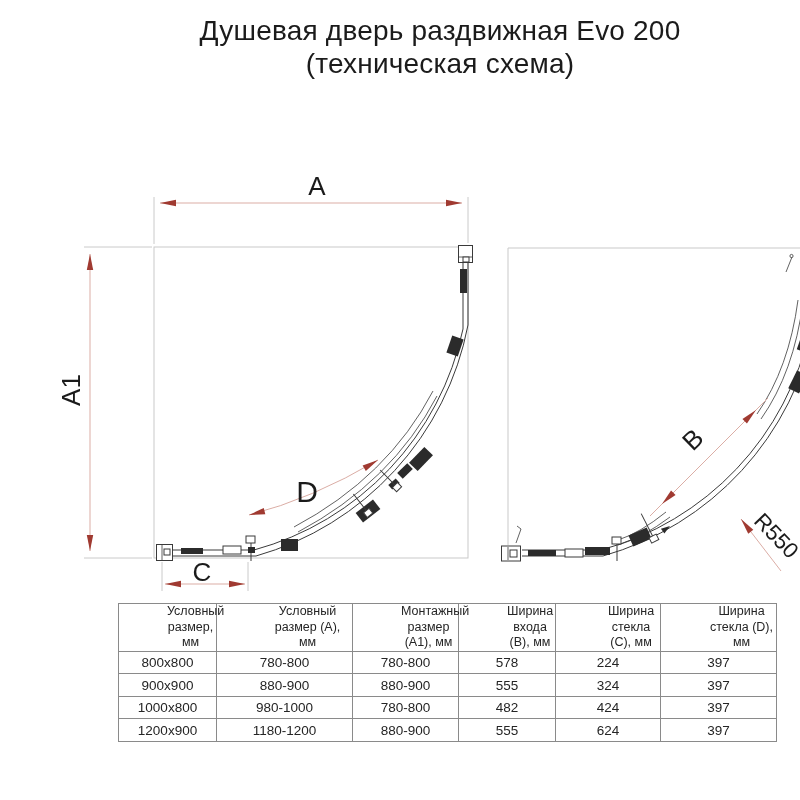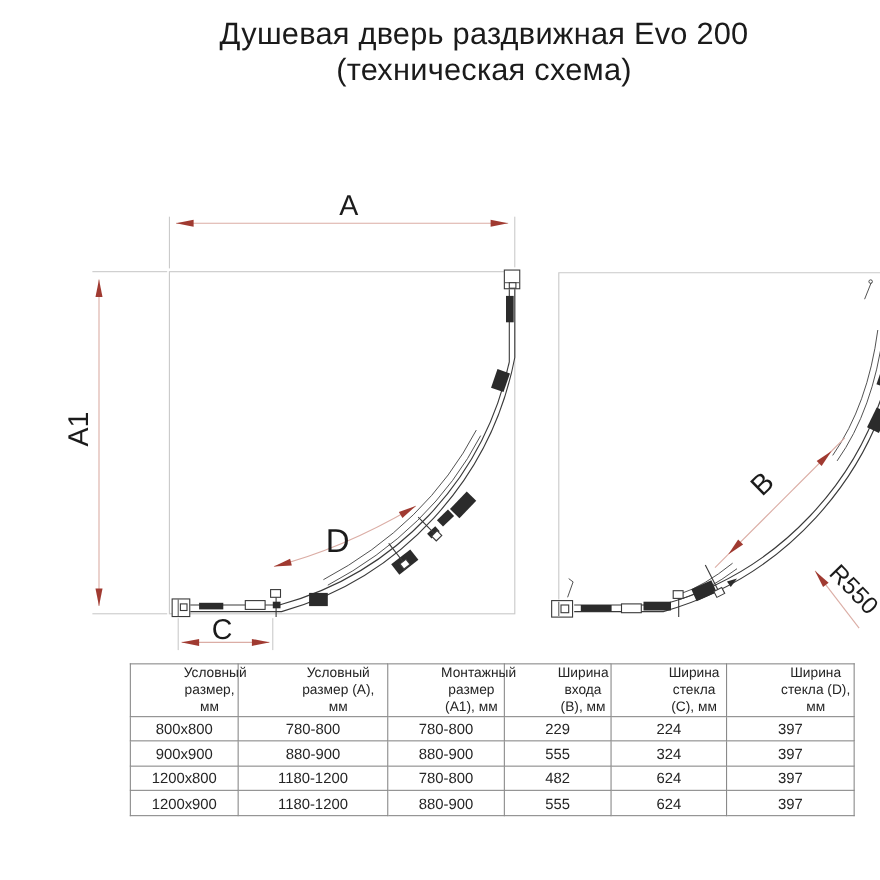--- a/index.html
+++ b/index.html
@@ -228,38 +228,38 @@
         <th>Ширина входа (B), мм</th>
         <th>Ширина стекла (C), мм</th>
         <th>Ширина стекла (D), мм</th>
       </tr>
     </thead>
     <tbody>
       <tr>
         <td>800x800</td>
         <td>780-800</td>
         <td>780-800</td>
-        <td>229</td>
+        <td>578</td>
         <td>224</td>
         <td>397</td>
       </tr>
       <tr>
         <td>900x900</td>
         <td>880-900</td>
         <td>880-900</td>
         <td>555</td>
         <td>324</td>
         <td>397</td>
       </tr>
       <tr>
-        <td>1200x800</td>
-        <td>1180-1200</td>
+        <td>1000x800</td>
+        <td>980-1000</td>
         <td>780-800</td>
         <td>482</td>
-        <td>624</td>
+        <td>424</td>
         <td>397</td>
       </tr>
       <tr>
         <td>1200x900</td>
         <td>1180-1200</td>
         <td>880-900</td>
         <td>555</td>
         <td>624</td>
         <td>397</td>
       </tr>

